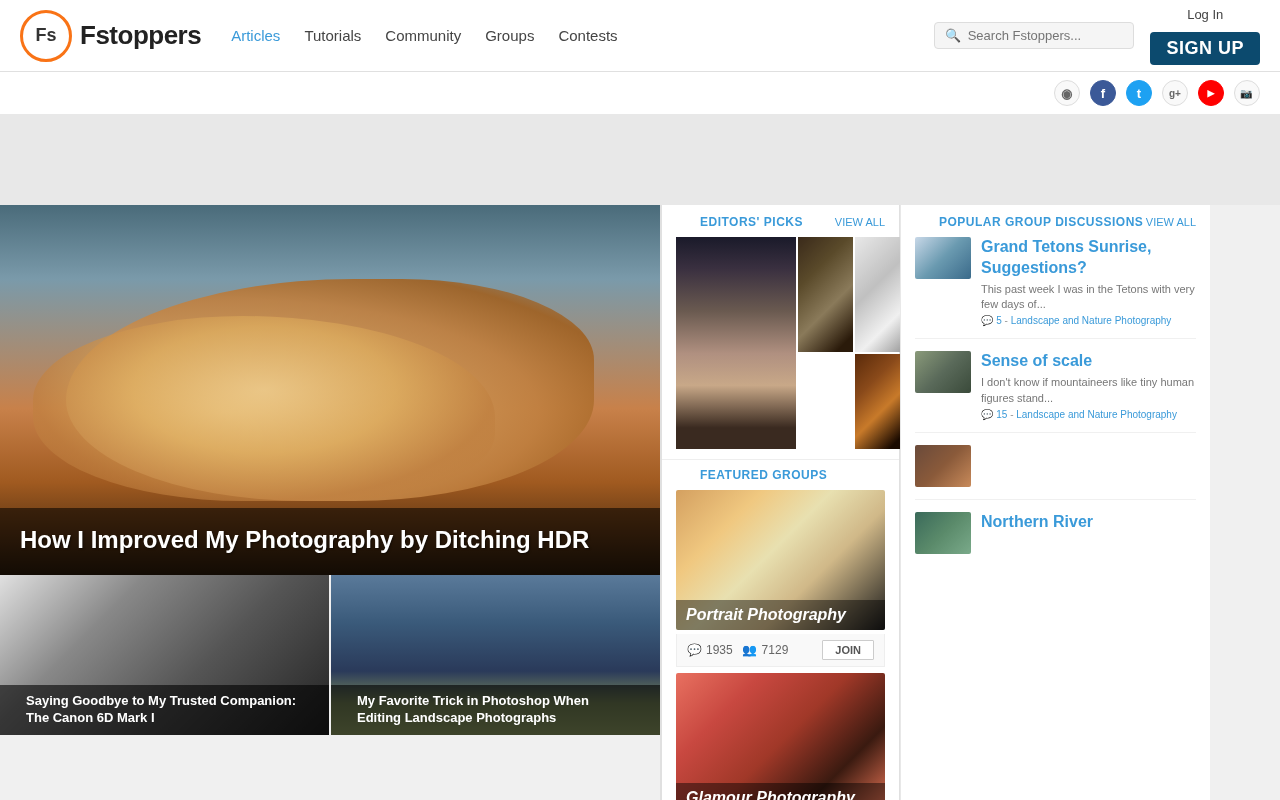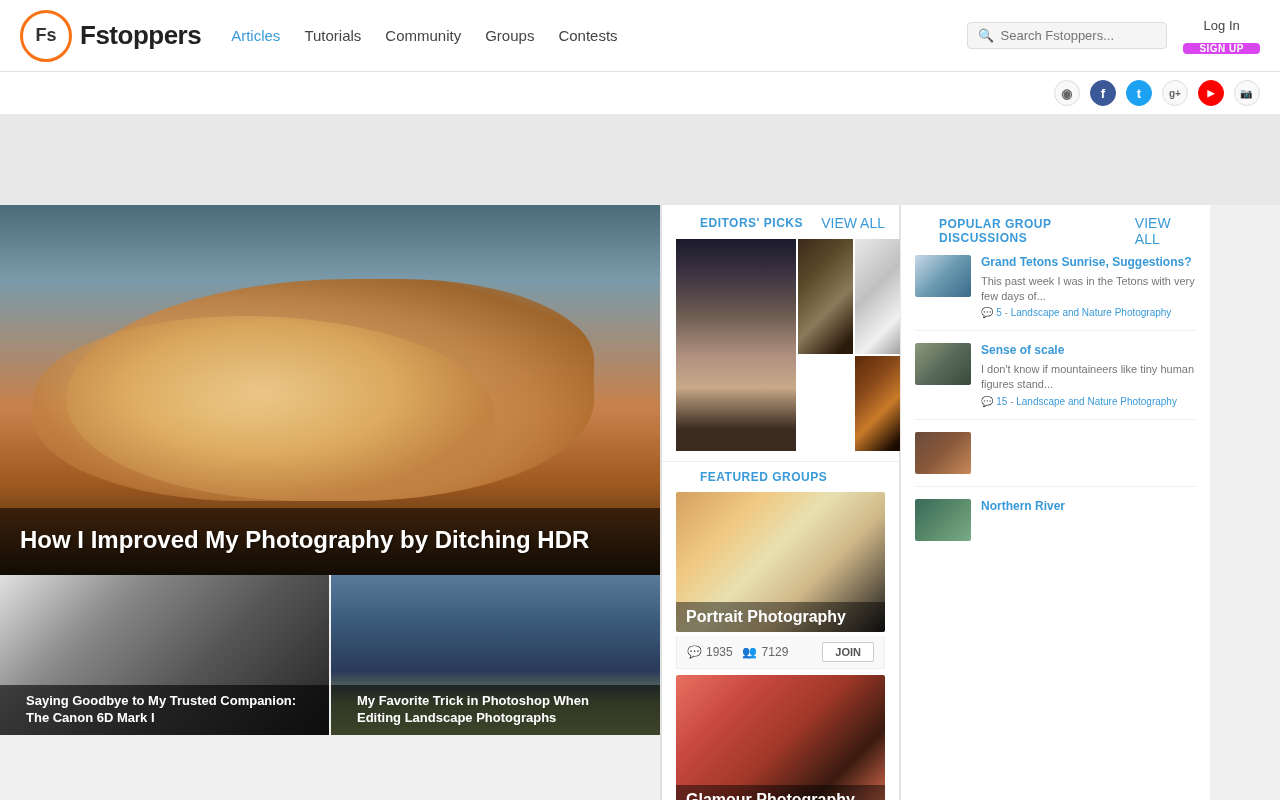--- a/index.html
+++ b/index.html
@@ -68,26 +68,26 @@
       background: transparent;
       outline: none;
       font-size: 13px;
       color: #999;
       width: 100%;
     }
     .search-icon-span { color: #aaa; margin-right: 6px; font-size: 13px; }
     .auth-area { display: flex; align-items: center; gap: 10px; flex-direction: column; }
     .login-link { color: #444; text-decoration: none; font-size: 13px; }
     .signup-btn {
-      background: #d946ef;
+      background: #0c4a6e;
       color: #fff;
       border: none;
       border-radius: 4px;
-      padding: 0 16px;
-      font-size: 10px;
+      padding: 6px 16px;
+      font-size: 18px;
       font-weight: bold;
       cursor: pointer;
       letter-spacing: 0.5px;
     }
 
     
     .social-bar {
       background: #fff;
       border-bottom: 1px solid #e8e8e8;
       padding: 8px 20px;
@@ -228,21 +228,21 @@
     }
     .section-title {
       color: #3a9ad9;
       font-size: 12px;
       font-weight: bold;
       text-transform: uppercase;
       letter-spacing: 0.5px;
     }
     .view-all-link {
       color: #3a9ad9;
-      font-size: 14px;
+      font-size: 11px;
       text-decoration: none;
       cursor: pointer;
     }
     .pick-item {
       overflow: hidden;
       cursor: pointer;
     }
     .pick-color-2 { background: linear-gradient(135deg, #6a4a2a 0%, #8a6a3a 40%, #c89a6a 80%, #2a1a0a 100%); }
     .pick-color-3 { background: linear-gradient(135deg, #e8e8e8 0%, #c0c0c0 50%, #888 100%); }
     .pick-color-4 { background: linear-gradient(135deg, #5a2a1a 0%, #8a4a1a 40%, #c87a3a 70%, #2a0a0a 100%); }
@@ -271,20 +271,21 @@
       border-top: 1px solid #eee;
     }
     .group-card {
       position: relative;
       width: 100%;
       height: 140px;
       overflow: hidden;
       border-radius: 2px;
       cursor: pointer;
       margin-bottom: 4px;
+      font-style: italic;
     }
     .group-card-bg {
       width: 100%;
       height: 100%;
     }
     .group1-bg {
       background: linear-gradient(135deg, #c8a060 0%, #e8c080 30%, #f0d090 50%, #d4a060 70%, #2a2a2a 100%);
     }
     .group2-bg {
       background: linear-gradient(135deg, #e87a5a 0%, #c85a3a 30%, #a04030 60%, #3a1a0a 80%, #f08060 100%);
@@ -356,21 +357,21 @@
       border-radius: 2px;
       overflow: hidden;
     }
     .disc-thumb-1 { background: linear-gradient(135deg, #c8d8e8 0%, #6a9ab0 50%, #3a6a8a 100%); }
     .disc-thumb-2 { background: linear-gradient(135deg, #8a9a7a 0%, #5a6a5a 50%, #3a4a3a 100%); }
     .disc-thumb-3 { background: linear-gradient(135deg, #6a4a3a 0%, #8a5a3a 50%, #c88a5a 100%); }
     .disc-thumb-4 { background: linear-gradient(135deg, #3a6a5a 0%, #5a8a6a 50%, #7aaa8a 100%); }
     .disc-content { flex: 1; }
     .disc-title {
       color: #3a9ad9;
-      font-size: 12px;
+      font-size: 16px;
       font-weight: bold;
       line-height: 1.3;
       margin-bottom: 3px;
       text-decoration: none;
       display: block;
     }
     .disc-excerpt {
       color: #777;
       font-size: 11px;
       line-height: 1.4;

